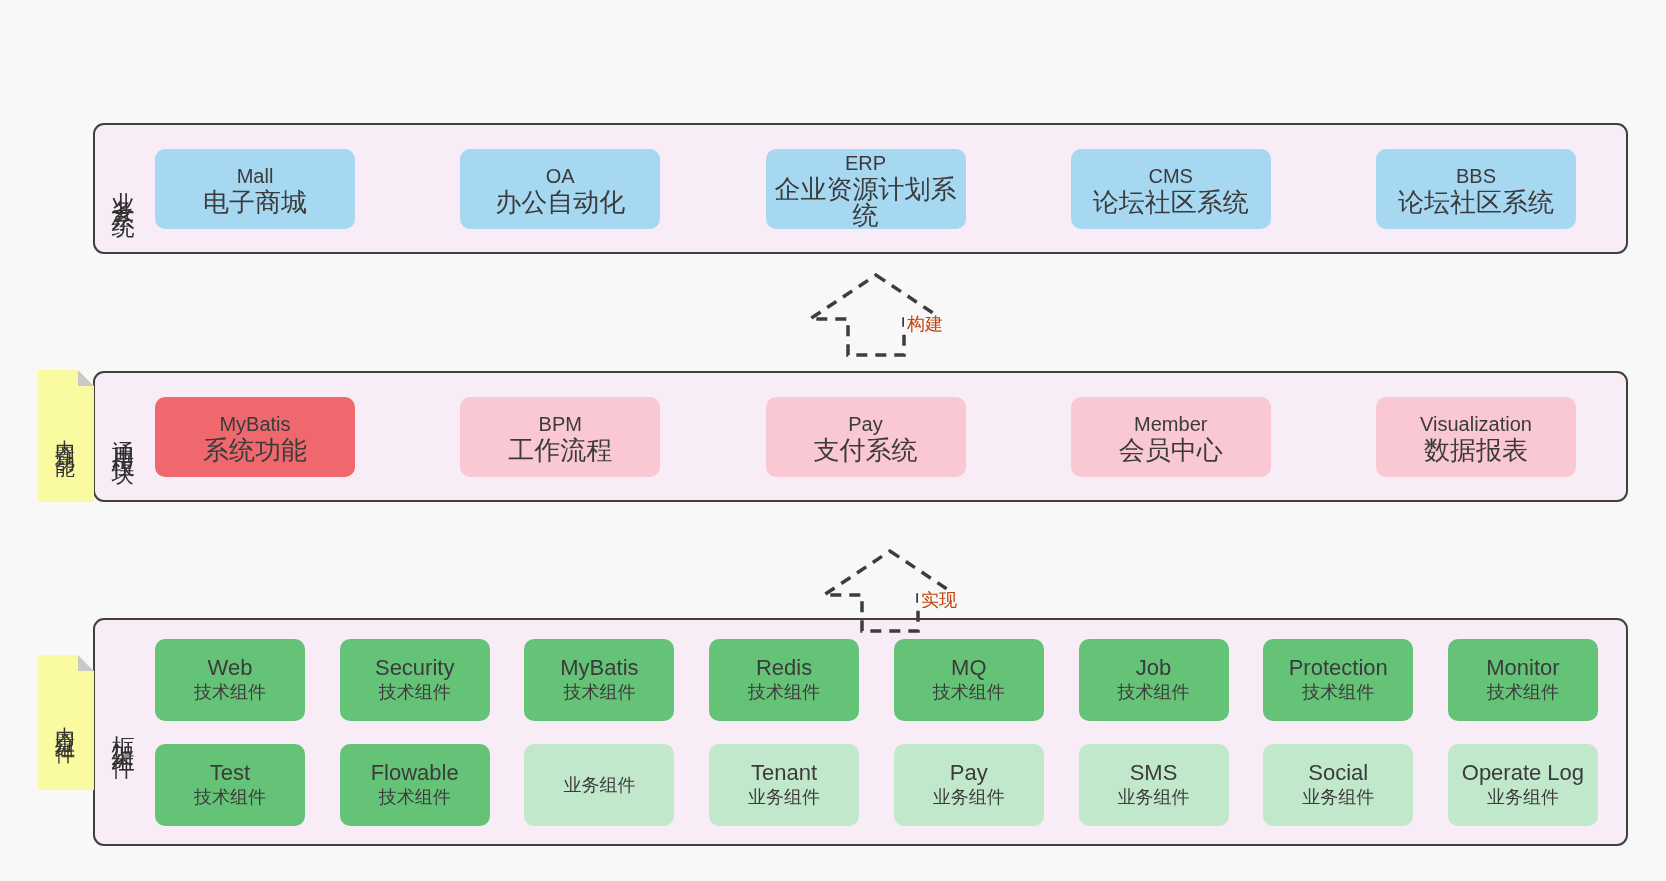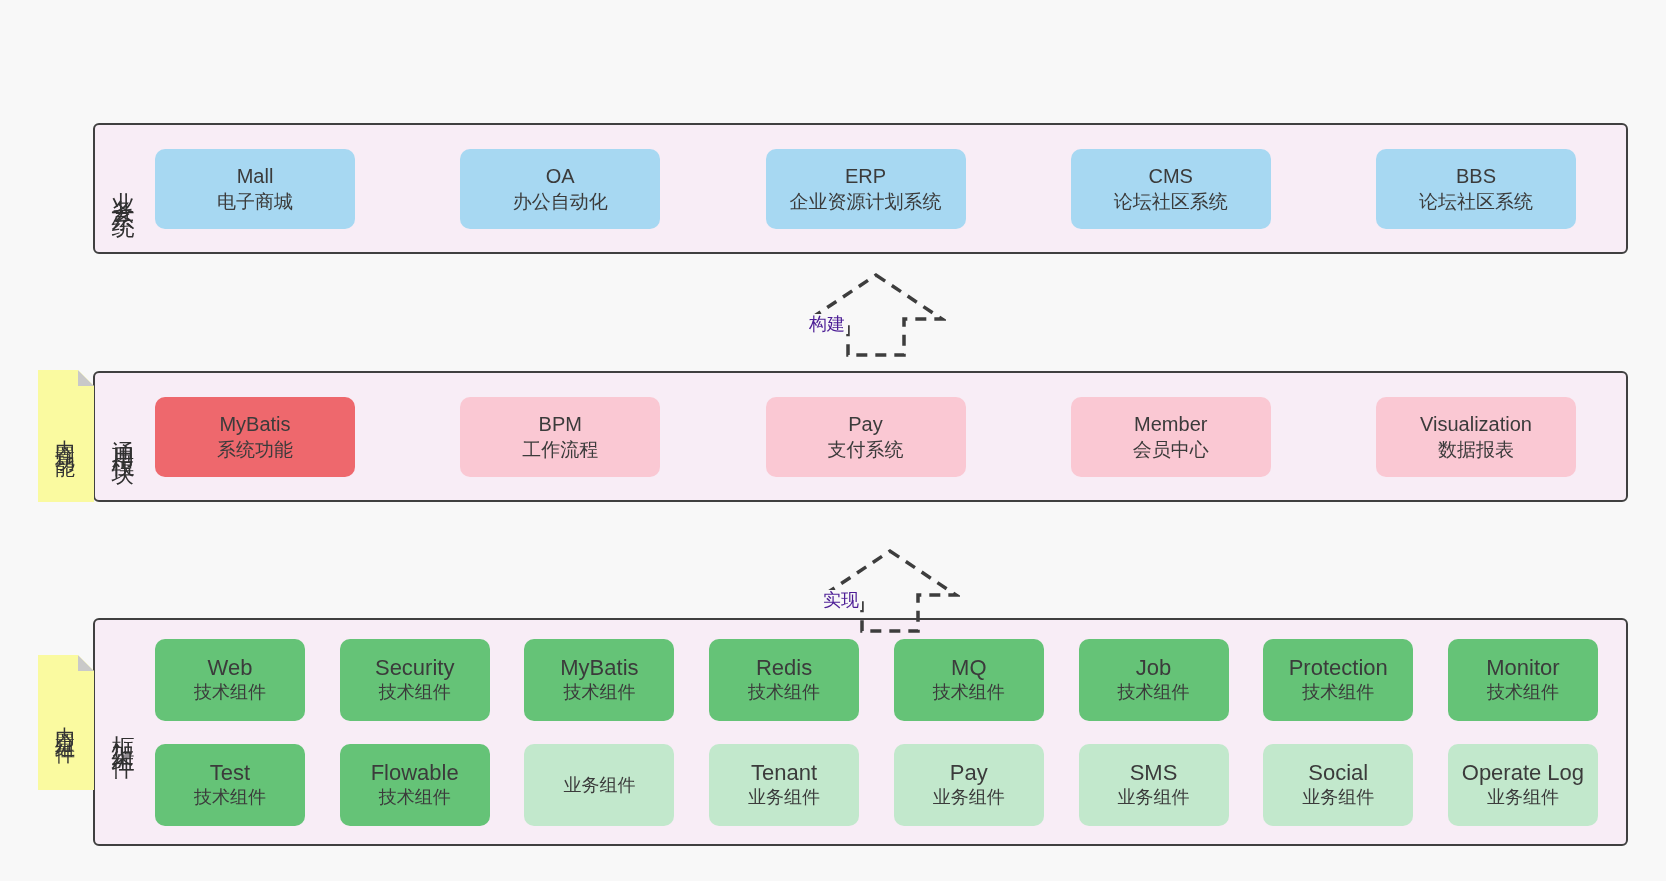--- a/index.html
+++ b/index.html
@@ -16,21 +16,21 @@
   }
   .canvas{
     position:relative; width:1666px; height:881px;
     background:var(--page-bg); overflow:hidden;
   }
   
   .section{
     position:absolute; left:93px; width:1535px;
     background:var(--section-bg);
     border:2px solid var(--section-border);
-    border-radius:6px; z-index:1;
+    border-radius:11px; z-index:1;
   }
   .s1{top:123px; height:131px;}
   .s2{top:371px; height:131px;}
   .s3{top:618px; height:228px;}
   .v-label{
     position:absolute; left:0; top:0; bottom:0; width:58px;
     display:flex; align-items:center; justify-content:center;
     writing-mode:vertical-rl; text-orientation:upright;
     font-size:23px; letter-spacing:0.32em; color:#303030;
   }
@@ -45,36 +45,36 @@
     justify-content:space-between; align-content:center;
     row-gap:23px;
   }
   .box{
     display:flex; flex-direction:column; align-items:center; justify-content:center;
     border-radius:10px; text-align:center; padding:2px 6px;
   }
   .row6 .box{width:200px; height:80px;}
   .grid8 .box{width:150px; height:82px;}
   .box-title{font-size:20px; line-height:26px;}
-  .box-sub{font-size:19px; line-height:26px;}
+  .box-sub{font-size:26px; line-height:26px;}
   .grid8 .box-title{font-size:22px; line-height:24px;}
   .grid8 .box-sub{font-size:18px; line-height:24px;}
   .v-blue{background:var(--blue);}
   .v-red{background:var(--red);}
   .v-pink{background:var(--pink);}
   .v-green{background:var(--green);}
   .v-lightgreen{background:var(--lightgreen);}
   
   .arrow{position:absolute; width:140px; height:86px; z-index:2;}
   .arrow1{left:806px; top:272px;}
   .arrow2{left:820px; top:548px;}
   .arrow svg{position:absolute; inset:0; width:100%; height:100%;}
   .arrow-label{
-    position:absolute; left:0; right:0; top:41px; text-align:left;
-    font-size:18px; line-height:22px; color:#4c1d95;
+    position:absolute; left:0; right:0; top:41px; text-align:right;
+    font-size:18px; line-height:22px; color:#c2410c;
   }
   .arrow-label span{background:var(--page-bg); padding:0 3px;}
   
   .sticky{
     position:absolute; left:38px; width:56px;
     background:var(--sticky-yellow); z-index:3;
     clip-path:polygon(0 0, calc(100% - 16px) 0, 100% 16px, 100% 100%, 0 100%);
     display:flex; align-items:center; justify-content:center;
   }
   .sticky1{top:370px; height:132px;}

